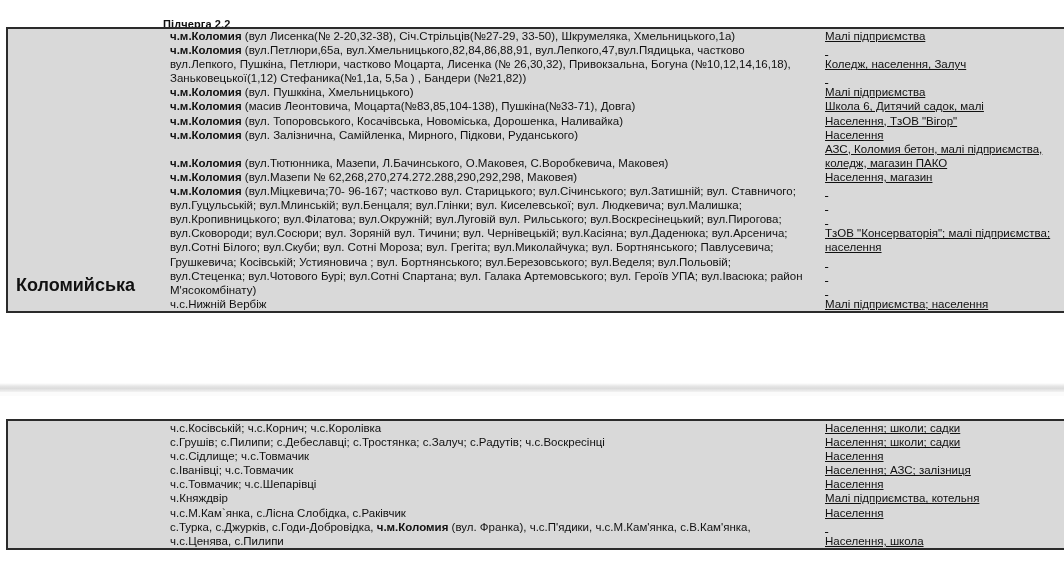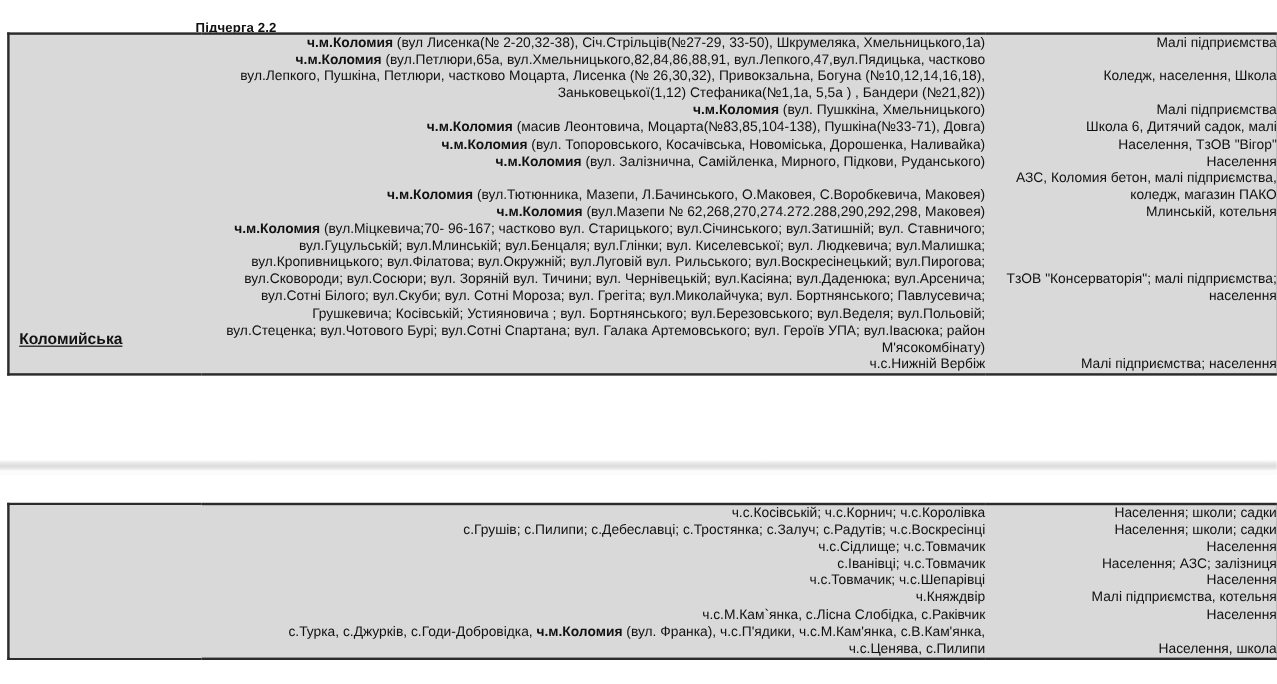--- a/index.html
+++ b/index.html
@@ -43,48 +43,46 @@
     border: 2px solid #2b2b2b;
   }
   .tbl td {
     background: #d9d9d9;
     vertical-align: top;
     padding: 0;
     border: 0;
   }
   .col-region   { width: 160px; }
   .col-streets  { width: 653px; }
-  .col-objects  { width: 243px; }
+  .col-objects  { width: 243px; text-decoration: underline; }
 
   .sep-v {
     border-left: 1.6px solid #2b2b2b;
   }
 
   .cell-pad {
     padding: 2px 4px 2px 5px;
   }
 
   
   .region-cell {
     position: relative;
   }
   .region-label {
     position: absolute;
     left: 8px;
     top: 246px;
     font-weight: bold;
-    font-size: 13px;
+    font-size: 18px;
     white-space: nowrap;
-    text-decoration: underline;
   }
 
   
   .lines {
     display: block;
-    text-align: right;
   }
   .line {
     display: block;
     line-height: 14.1px;
     white-space: nowrap;
     padding-left: 2px;
   }
   .line.blank { color: transparent; }
   .line b { font-weight: bold; }
 
@@ -160,29 +158,29 @@
               <span class="line">Грушкевича; Косівській;  Устияновича ;  вул. Бортнянського; вул.Березовського; вул.Веделя; вул.Польовій;</span>
               <span class="line">вул.Стеценка; вул.Чотового Бурі; вул.Сотні Спартана; вул. Галака Артемовського; вул. Героїв УПА; вул.Івасюка; район</span>
               <span class="line">М'ясокомбінату)</span>
               <span class="line">ч.с.Нижній Вербіж</span>
             </div>
       </td>
       <td class="col-objects sep-v cell-pad">
         <div class="lines" id="top-objects">
               <span class="obj-line">Малі підприємства</span>
               <span class="obj-line blank">&nbsp;</span>
-              <span class="obj-line">Коледж, населення,  Школа</span>
+              <span class="obj-line">Коледж, населення,  Залуч</span>
               <span class="obj-line blank">&nbsp;</span>
               <span class="obj-line">Малі підприємства</span>
               <span class="obj-line">Школа 6, Дитячий садок, малі</span>
               <span class="obj-line">Населення, ТзОВ "Вігор"</span>
               <span class="obj-line">Населення</span>
               <span class="obj-line">АЗС, Коломия бетон, малі підприємства,</span>
               <span class="obj-line">коледж, магазин ПАКО</span>
-              <span class="obj-line">Млинській, котельня</span>
+              <span class="obj-line">Населення, магазин</span>
               <span class="obj-line blank">&nbsp;</span>
               <span class="obj-line blank">&nbsp;</span>
               <span class="obj-line blank">&nbsp;</span>
               <span class="obj-line">ТзОВ "Консерваторія"; малі підприємства;</span>
               <span class="obj-line">населення</span>
               <span class="obj-line blank">&nbsp;</span>
               <span class="obj-line blank">&nbsp;</span>
               <span class="obj-line blank">&nbsp;</span>
               <span class="obj-line">Малі підприємства; населення</span>
             </div>

